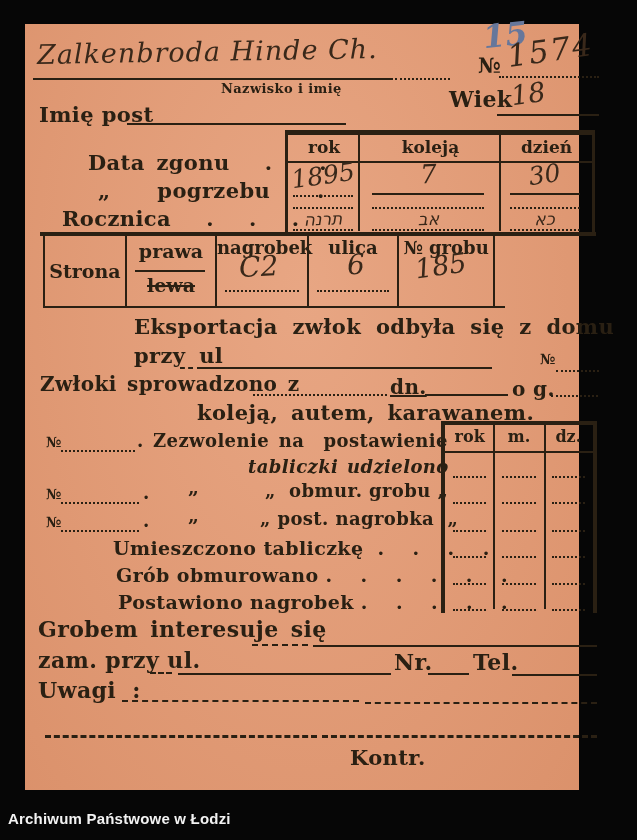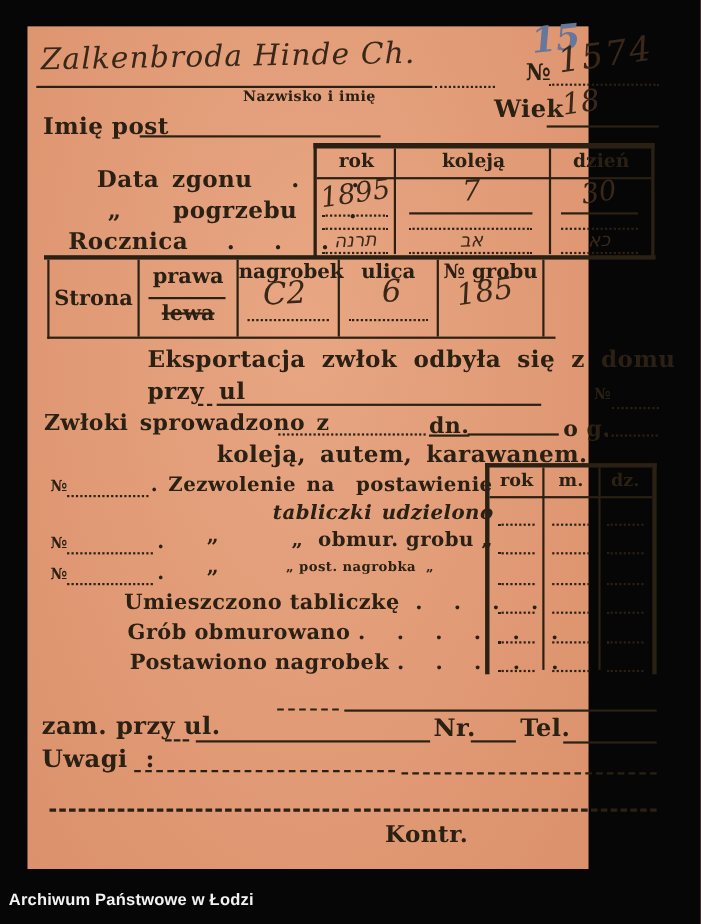--- a/index.html
+++ b/index.html
@@ -9,21 +9,21 @@
     --pencil:#66779b;
     --hand:#39281a;
   }
   html,body{margin:0;padding:0;}
   body{
     width:637px;height:840px;position:relative;overflow:hidden;
     background:var(--background);
     font-family:"DejaVu Serif", serif;
   }
   .card{
-    position:absolute;left:25px;top:24px;width:510px;height:766px;
+    position:absolute;left:25px;top:24px;width:554px;height:766px;
     background:var(--card);
     background-image:radial-gradient(ellipse at 50% 35%, rgba(255,240,225,.14), rgba(140,70,30,.10));
   }
   
   .t{position:absolute;color:var(--ink);font-weight:bold;white-space:nowrap;letter-spacing:.4px;}
   
   .hw{position:absolute;color:var(--hand);font-style:italic;white-space:nowrap;
       font-family:"DejaVu Serif",serif;transform:rotate(-3deg);}
   .hw.tilt{transform:rotate(-8deg);}
   .heb{font-family:"DejaVu Sans",sans-serif;font-style:italic;transform:rotate(-2deg);}
@@ -163,21 +163,21 @@
   <div class="t" style="left:21px;top:462px;font-size:14px;">№</div>
   <div class="dln" style="left:36px;top:478px;width:78px;"></div>
   <div class="t" style="left:118px;top:458px;font-size:18px;">.</div>
   <div class="t" style="left:163px;top:452px;font-size:19px;">„</div>
   <div class="t" style="left:240px;top:456px;font-size:18px;">„&nbsp;&nbsp;obmur. grobu&nbsp;„</div>
 
   <div class="t" style="left:21px;top:490px;font-size:14px;">№</div>
   <div class="dln" style="left:36px;top:506px;width:78px;"></div>
   <div class="t" style="left:118px;top:486px;font-size:18px;">.</div>
   <div class="t" style="left:163px;top:480px;font-size:19px;">„</div>
-  <div class="t" style="left:235px;top:484px;font-size:12px;">„ post. nagrobka&nbsp;&nbsp;„</div>
+  <div class="t" style="left:235px;top:484px;font-size:18px;">„ post. nagrobka&nbsp;&nbsp;„</div>
 
   <div class="t" style="left:88px;top:513px;font-size:19px;">Umieszczono tabliczkę&nbsp;&nbsp;.&nbsp;&nbsp;&nbsp;&nbsp;.&nbsp;&nbsp;&nbsp;&nbsp;.&nbsp;&nbsp;&nbsp;&nbsp;.</div>
   <div class="t" style="left:91px;top:540px;font-size:19px;">Grób obmurowano&nbsp;.&nbsp;&nbsp;&nbsp;&nbsp;.&nbsp;&nbsp;&nbsp;&nbsp;.&nbsp;&nbsp;&nbsp;&nbsp;.&nbsp;&nbsp;&nbsp;&nbsp;.&nbsp;&nbsp;&nbsp;&nbsp;.</div>
   <div class="t" style="left:93px;top:567px;font-size:19px;">Postawiono nagrobek&nbsp;.&nbsp;&nbsp;&nbsp;&nbsp;.&nbsp;&nbsp;&nbsp;&nbsp;.&nbsp;&nbsp;&nbsp;&nbsp;.&nbsp;&nbsp;&nbsp;&nbsp;.</div>
 
   <div class="ytable">
     <div class="yhead">
       <span>rok</span>
       <span>m.</span>
       <span>dz.</span>
@@ -209,20 +209,21 @@
         <span></span>
         <span></span>
       </div>
     <div class="yrow" style="top:184px;">
         <span></span>
         <span></span>
         <span></span>
       </div>
   </div>
 
+  <div class="t" style="left:13px;top:592px;font-size:22px;word-spacing:4px;">Grobem interesuje się</div>
   <div class="dshln" style="left:227px;top:620px;width:56px;"></div>
   <div class="ln" style="left:288px;top:621px;width:284px;"></div>
 
   <div class="t" style="left:13px;top:623px;font-size:22px;">zam. przy ul.</div>
   <div class="dshln" style="left:125px;top:648px;width:22px;"></div>
   <div class="ln" style="left:153px;top:649px;width:213px;"></div>
   <div class="t" style="left:369px;top:625px;font-size:22px;">Nr.</div>
   <div class="ln" style="left:403px;top:649px;width:41px;"></div>
   <div class="t" style="left:448px;top:625px;font-size:22px;">Tel.</div>
   <div class="ln" style="left:487px;top:650px;width:85px;"></div>

